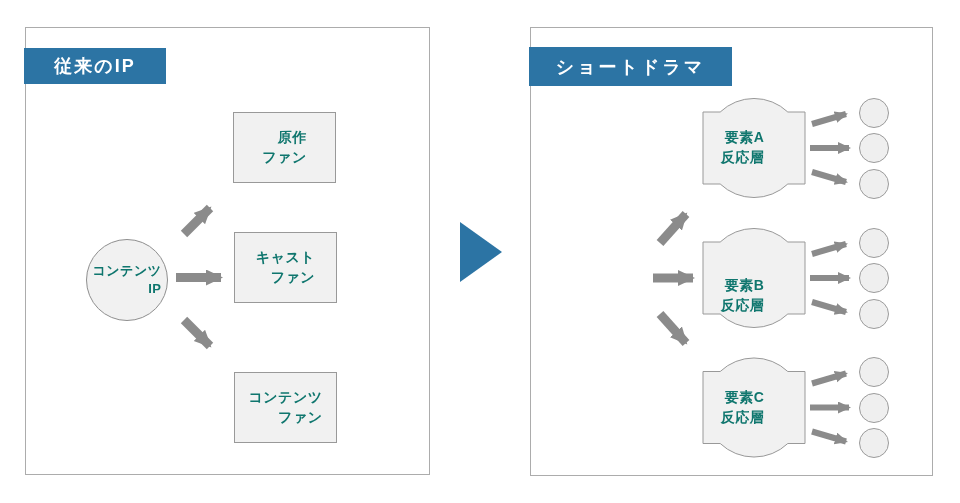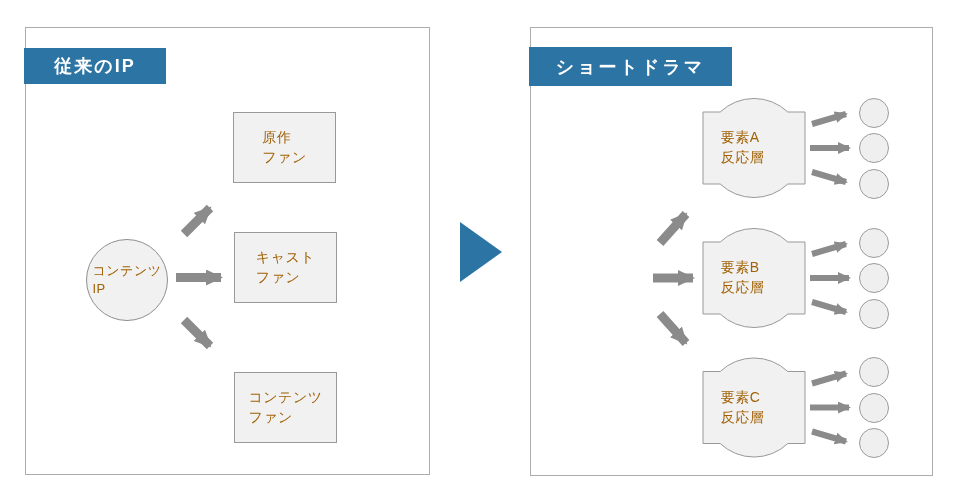--- a/index.html
+++ b/index.html
@@ -14,21 +14,21 @@
   .panel.right{left:530px;top:27px;width:403px;height:449px;}
   .banner{
     position:absolute;background:#2C74A4;color:#ffffff;font-weight:bold;
     display:flex;align-items:center;justify-content:center;
     font-size:18px;letter-spacing:3px;z-index:3;box-sizing:border-box;
   }
   .banner.left{left:24px;top:48px;width:142px;height:36px;letter-spacing:2px;}
   .banner.right{left:529px;top:47px;width:203px;height:39px;}
   .overlay{position:absolute;left:0;top:0;z-index:2;pointer-events:none;}
   .node-label{
-    white-space:pre-line;text-align:left;font-weight:normal;color:#a16207;
+    white-space:pre-line;text-align:right;font-weight:bold;color:#0f766e;
     font-size:14px;line-height:1.42;letter-spacing:0.5px;
   }
   .circle-node{
     position:absolute;border-radius:50%;background:#f1f1f1;border:1px solid #8f8f8f;
     display:flex;align-items:center;justify-content:center;box-sizing:border-box;z-index:4;
   }
   .circle-node .node-label{font-size:13px;line-height:1.4;}
   .box-node{
     position:absolute;background:#f1f1f1;border:1px solid #999999;
     display:flex;align-items:center;justify-content:center;box-sizing:border-box;z-index:4;
@@ -114,21 +114,21 @@
   <div class="box-node" style="left:234px;top:372px;">
     <span class="node-label">コンテンツ
 ファン</span>
   </div>
 
 
   <div class="cluster-label" style="left:703px;top:112px;">
     <span class="node-label">要素A
 反応層</span>
   </div>
-  <div class="cluster-label" style="left:703px;top:242px;">
+  <div class="cluster-label" style="left:703px;top:260px;">
     <span class="node-label">要素B
 反応層</span>
   </div>
   <div class="cluster-label" style="left:703px;top:371.5px;">
     <span class="node-label">要素C
 反応層</span>
   </div>
 
   <div class="audience-node" style="left:859px;top:97.5px;"></div>
   <div class="audience-node" style="left:859px;top:133px;"></div>

